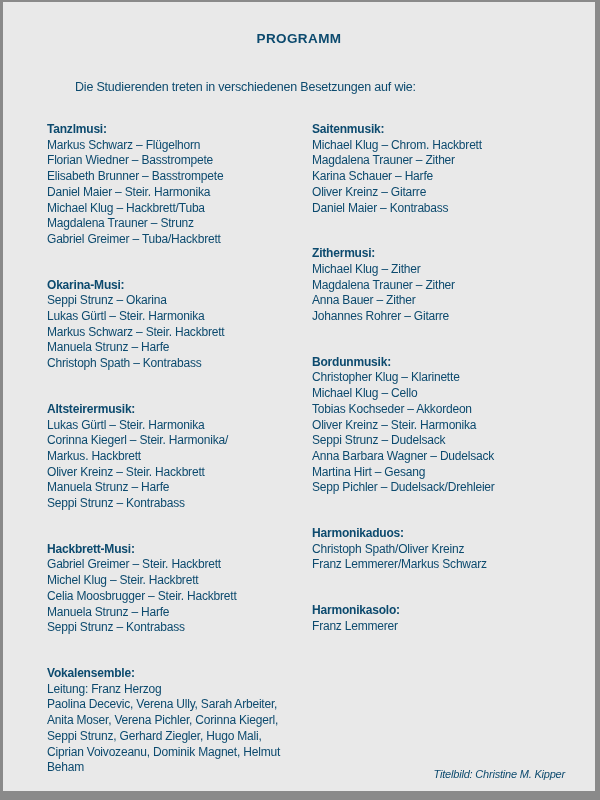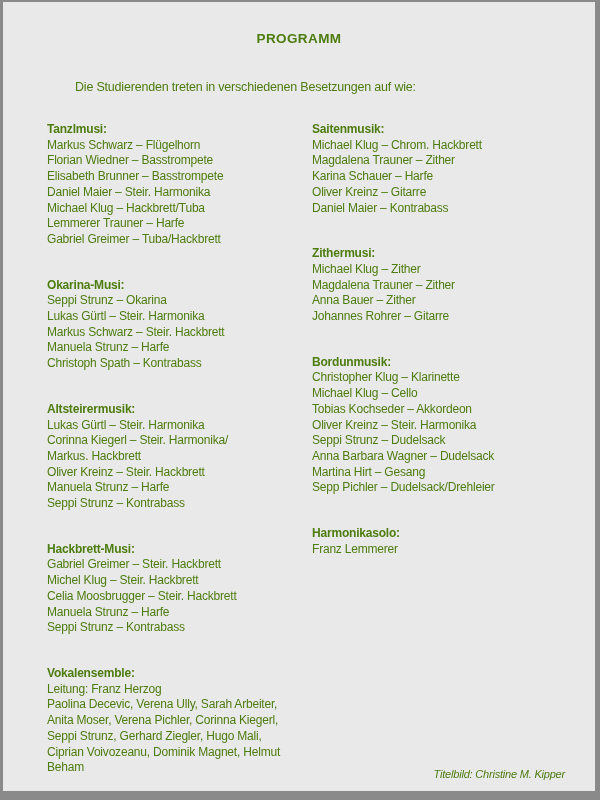--- a/index.html
+++ b/index.html
@@ -11,21 +11,21 @@
   .frame {
     position: relative;
     width: 600px; height: 800px;
     background: #8a8a8a;
     overflow: hidden;
   }
   .page {
     position: absolute;
     left: 3px; top: 2px; right: 5px; bottom: 9px;
     background: #e9e9e9;
-    color: #4d7c0f;
+    color: #0c4a6e;
   }
   .title {
     position: absolute;
     top: 29px; left: 0; right: 0;
     text-align: center;
     font-size: 13.5px;
     font-weight: bold;
     letter-spacing: 0.4px;
   }
   .intro {
@@ -72,21 +72,21 @@
     <div class="title">PROGRAMM</div>
     <div class="intro">Die Studierenden treten in verschiedenen Besetzungen auf wie:</div>
     <div class="col col-left">
         <div class="section">
           <div class="heading">Tanzlmusi:</div>
           <div class="line">Markus Schwarz – Flügelhorn</div>
           <div class="line">Florian Wiedner – Basstrompete</div>
           <div class="line">Elisabeth Brunner – Basstrompete</div>
           <div class="line">Daniel Maier – Steir. Harmonika</div>
           <div class="line">Michael Klug – Hackbrett/Tuba</div>
-          <div class="line">Lemmerer Trauner – Harfe</div>
+          <div class="line">Magdalena Trauner – Strunz</div>
           <div class="line">Gabriel Greimer – Tuba/Hackbrett</div>
         </div>
         <div class="section">
           <div class="heading">Okarina-Musi:</div>
           <div class="line">Seppi Strunz – Okarina</div>
           <div class="line">Lukas Gürtl – Steir. Harmonika</div>
           <div class="line">Markus Schwarz – Steir. Hackbrett</div>
           <div class="line">Manuela Strunz – Harfe</div>
           <div class="line">Christoph Spath – Kontrabass</div>
         </div>
@@ -138,19 +138,24 @@
           <div class="line">Christopher Klug – Klarinette</div>
           <div class="line">Michael Klug – Cello</div>
           <div class="line">Tobias Kochseder – Akkordeon</div>
           <div class="line">Oliver Kreinz – Steir. Harmonika</div>
           <div class="line">Seppi Strunz – Dudelsack</div>
           <div class="line">Anna Barbara Wagner – Dudelsack</div>
           <div class="line">Martina Hirt – Gesang</div>
           <div class="line">Sepp Pichler – Dudelsack/Drehleier</div>
         </div>
         <div class="section">
+          <div class="heading">Harmonikaduos:</div>
+          <div class="line">Christoph Spath/Oliver Kreinz</div>
+          <div class="line">Franz Lemmerer/Markus Schwarz</div>
+        </div>
+        <div class="section">
           <div class="heading">Harmonikasolo:</div>
           <div class="line">Franz Lemmerer</div>
         </div>
       </div>
     <div class="credit">Titelbild: Christine M. Kipper</div>
   </div>
 </div>
 
 </body></html>

